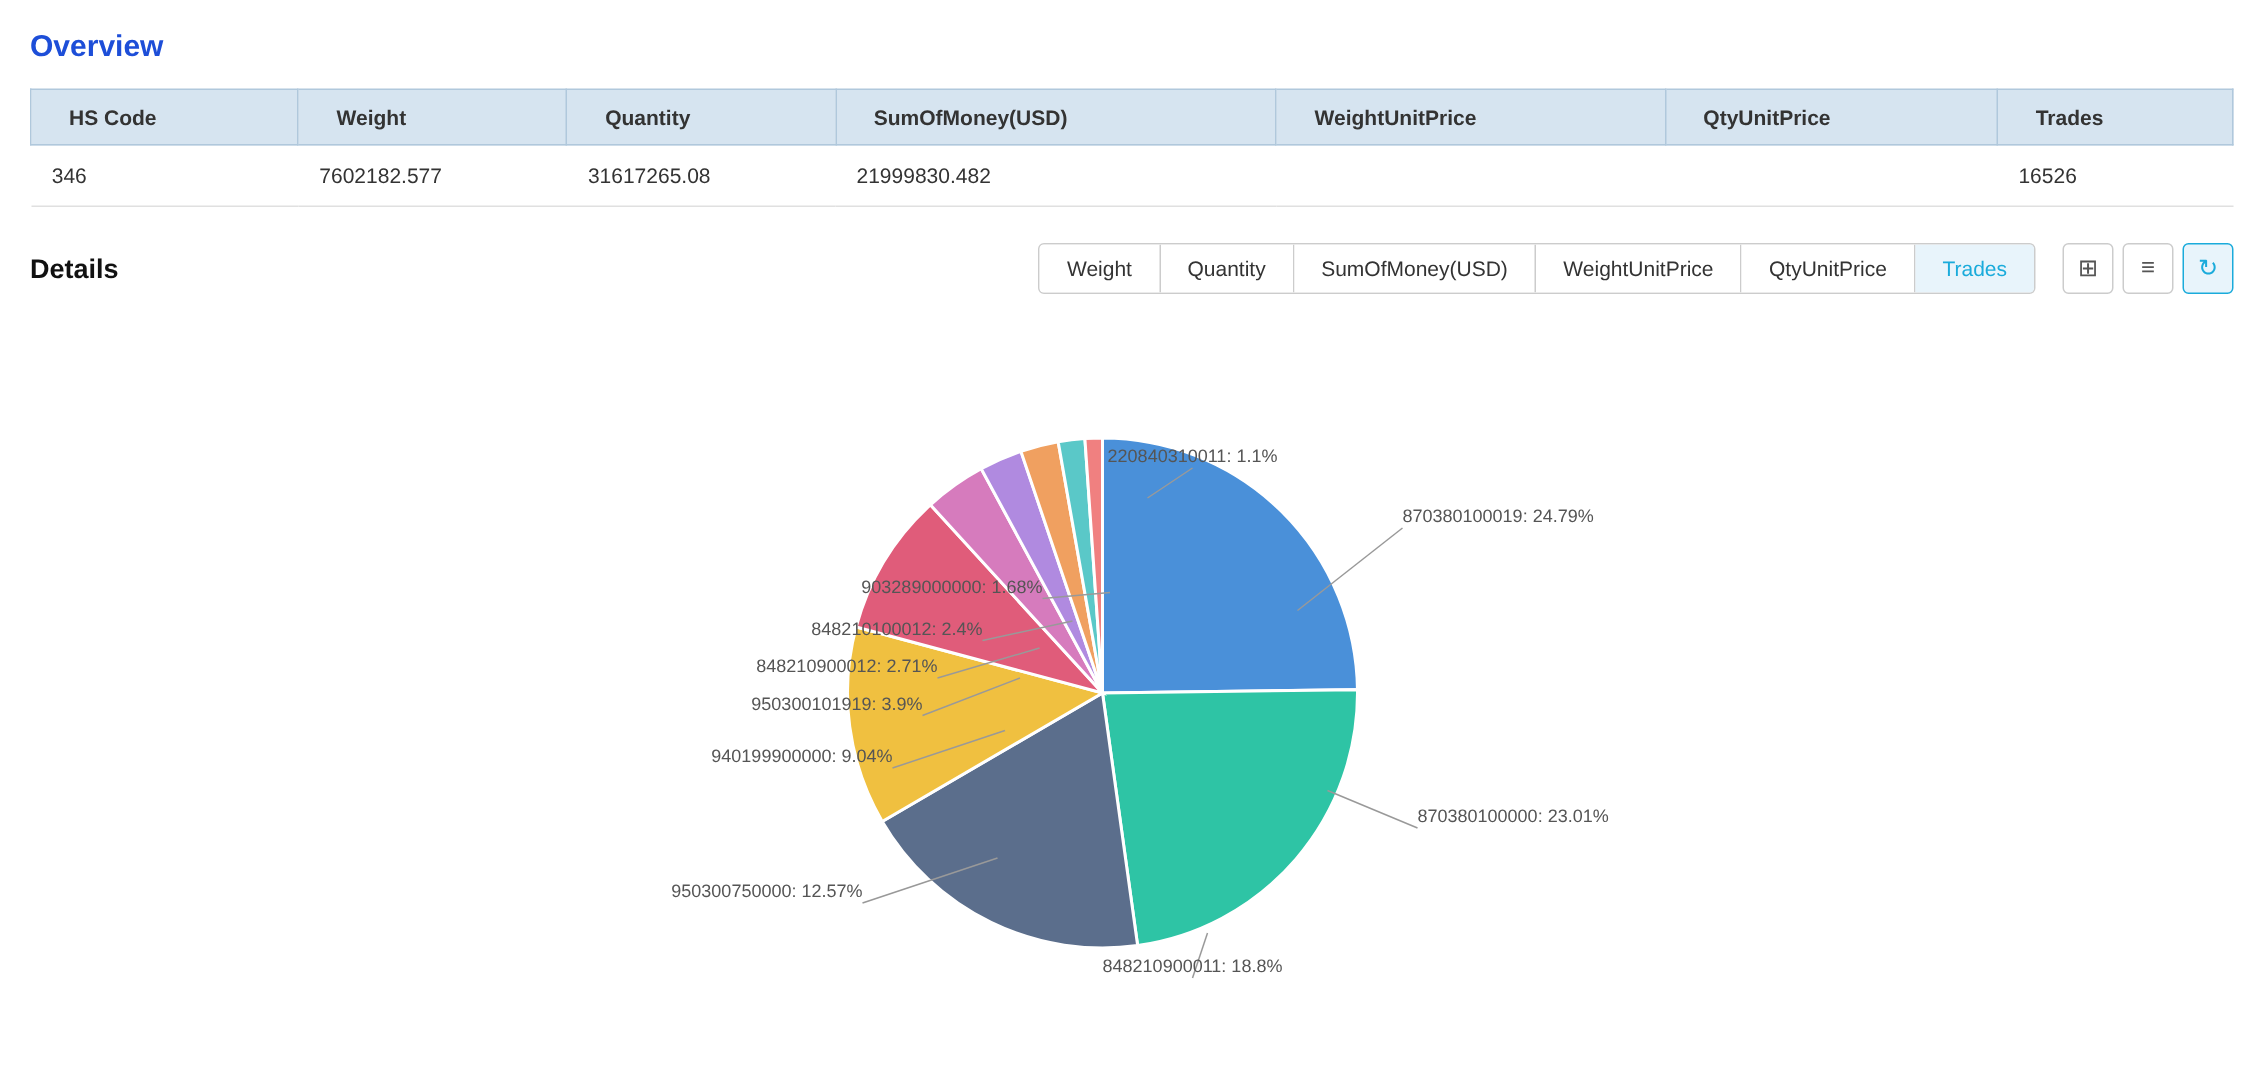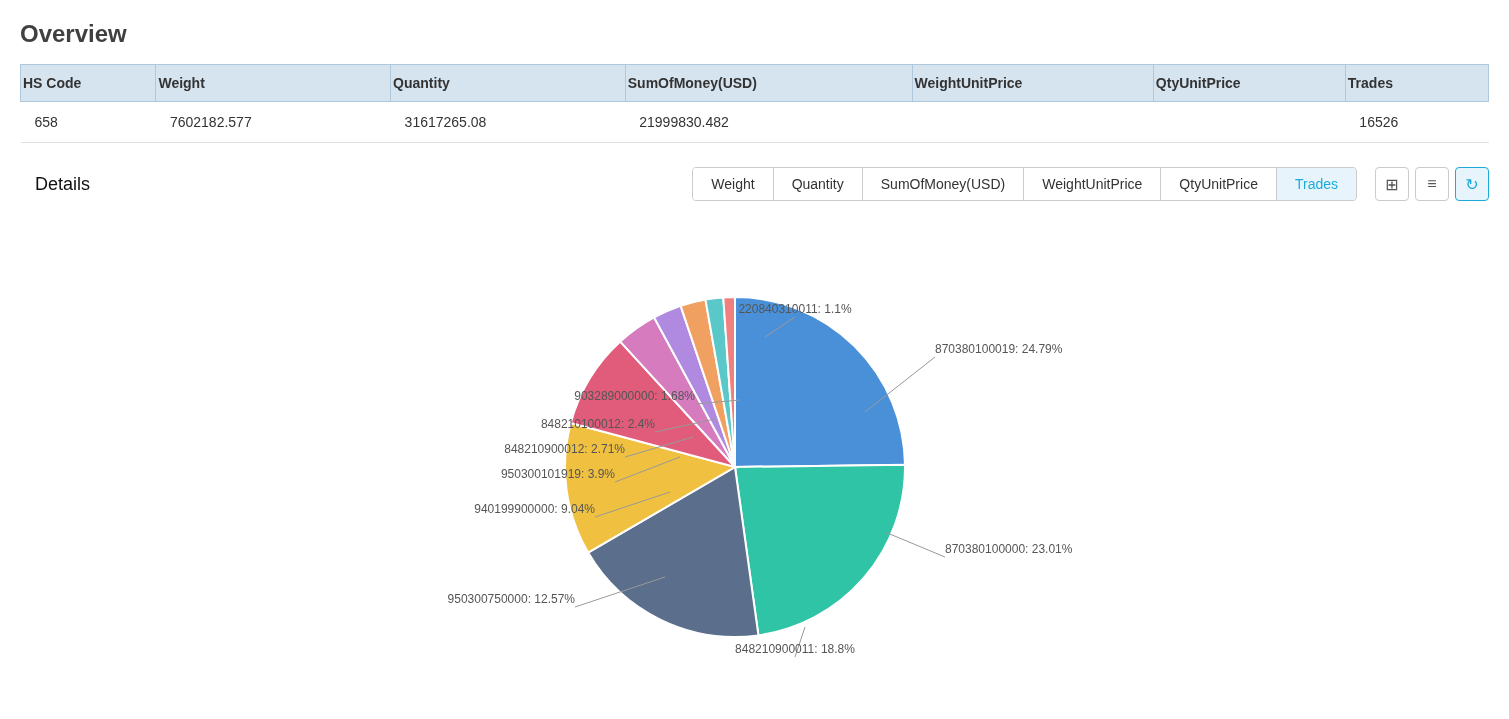--- a/index.html
+++ b/index.html
@@ -1,37 +1,37 @@
 <!DOCTYPE html>
 <html><head>
   <meta charset="utf-8">
   <style>
     * { box-sizing: border-box; margin: 0; padding: 0; }
     body { font-family: Arial, sans-serif; background: #fff; color: #333; font-size: 14px; padding: 20px; }
 
-    h2 { font-size: 24px; font-weight: bold; margin-bottom: 16px; color: #404040; }
+    h2 { font-size: 20px; font-weight: bold; margin-bottom: 16px; color: #1d4ed8; }
 
     .overview-table { width: 100%; border-collapse: collapse; margin-bottom: 24px; }
     .overview-table th {
       background: #d6e4f0;
       text-align: left;
-      padding: 10px 2px;
+      padding: 10px 25px;
       font-weight: bold;
       border: 1px solid #b0c8dc;
       font-size: 14px;
     }
     .overview-table td {
       padding: 12px 14px;
       border-bottom: 1px solid #e0e0e0;
       font-size: 14px;
     }
 
     .details-section { margin-top: 10px; }
     .details-header { display: flex; align-items: center; justify-content: space-between; margin-bottom: 16px; }
-    .details-title { font-size: 18px; font-weight: normal; color: #111; margin-left: 15px; }
+    .details-title { font-size: 18px; font-weight: bold; color: #111; }
 
     .tab-group { display: flex; border: 1px solid #ccc; border-radius: 4px; overflow: hidden; }
     .tab-btn {
       padding: 8px 18px;
       border: none;
       background: #fff;
       cursor: pointer;
       font-size: 14px;
       color: #333;
       border-right: 1px solid #ccc;
@@ -72,21 +72,21 @@
       <th>Weight</th>
       <th>Quantity</th>
       <th>SumOfMoney(USD)</th>
       <th>WeightUnitPrice</th>
       <th>QtyUnitPrice</th>
       <th>Trades</th>
     </tr>
   </thead>
   <tbody id="overview-tbody">
   <tr>
-        <td>658</td>
+        <td>346</td>
         <td>7602182.577</td>
         <td>31617265.08</td>
         <td>21999830.482</td>
         <td></td>
         <td></td>
         <td>16526</td>
       </tr>
     </tbody>
 </table>
 

